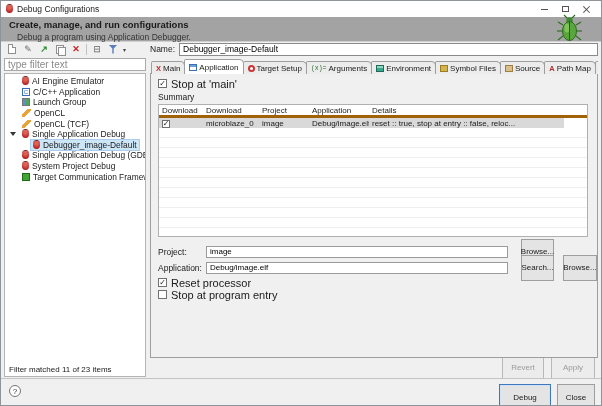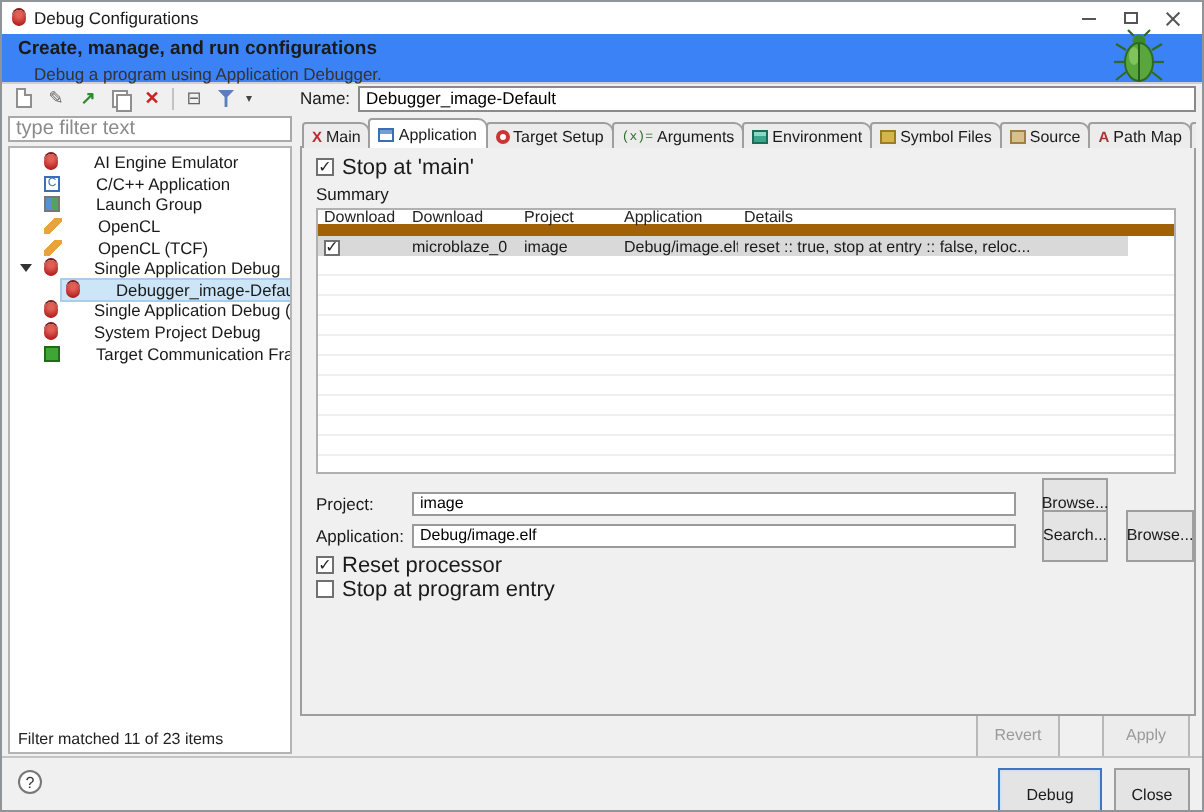--- a/index.html
+++ b/index.html
@@ -14,21 +14,21 @@
   .tb-controls { margin-left:auto; display:flex; gap:2px; }
   .wbtn { width:19px; height:13px; display:flex; align-items:center; justify-content:center; }
   .ic-min { width:7px; height:1px; background:#555; }
   .ic-max { width:7px; height:6px; border:1px solid #555; }
   .ic-close { position:relative; width:8px; height:8px; }
   .ic-close::before,.ic-close::after { content:""; position:absolute; left:3.5px; top:0;
        width:1.2px; height:9px; background:#555; }
   .ic-close::before { transform:rotate(45deg);} .ic-close::after { transform:rotate(-45deg);}
 
   
-  .banner { position:absolute; top:16px; left:0; right:0; height:25px; background:#3b82f6;
+  .banner { position:absolute; top:16px; left:0; right:0; height:25px; background:#a3a3a3;
             border-bottom:1px solid #cfcfcf; padding:2px 8px; }
   .banner-title { font-weight:bold; font-size:9.5px; }
   .banner-sub { font-size:8.5px; margin:2px 0 0 8px; color:#333; }
   .bug-large { position:absolute; right:18px; top:13px; z-index:6; }
 
   
   .i-bug { display:inline-block; width:7px; height:8px; border-radius:50% 50% 46% 46%;
            background:radial-gradient(circle at 50% 30%, #e06055 20%, #b32424 75%);
            box-shadow:0 -1px 0 #7d1a1a; flex:none; }
   .i-capp { display:inline-block; width:8px; height:8px; background:#fff; border:1px solid #3b6fb5;
@@ -69,21 +69,21 @@
   .lc-filter input::placeholder { color:#8a8a8a; }
 
   .lc-tree { flex:1; background:#fff; border:1px solid #b4b4b4; position:relative;
              padding-top:2px; overflow:hidden; }
   .trow { height:10.6px; display:flex; align-items:center; gap:3px; padding-left:15px;
           font-size:8.4px; white-space:nowrap; cursor:default; }
   .trow.has-twist { padding-left:5px; }
   .twist { width:0; height:0; border-left:3px solid transparent; border-right:3px solid transparent;
            border-top:4px solid #333; margin-right:1px; flex:none; }
   .trow.child { padding-left:26px; }
-  .trow .hl { display:flex; align-items:center; gap:18px; padding:0 2px; height:10px; }
+  .trow .hl { display:flex; align-items:center; gap:3px; padding:0 2px; height:10px; }
   .trow.sel .hl { background:#cde6f7; outline:1px solid #a9cdea; }
   .tree-status { position:absolute; left:4px; bottom:2px; font-size:8px; color:#222; }
 
   
   .rpanel { position:absolute; left:149px; top:0; right:3px; bottom:1px; display:flex; flex-direction:column; }
   .name-row { display:flex; align-items:center; height:14px; gap:4px; }
   .name-row label { font-size:8.5px; flex:none; }
   .name-row input { flex:1; height:13px; border:1px solid #8a8a8a; font-size:8.5px; padding:0 3px;
                     font-family:"Liberation Sans", sans-serif; }
 
@@ -109,21 +109,21 @@
              padding:4px 7px 0 7px; display:flex; flex-direction:column; position:relative; z-index:1; }
 
   .cb { display:inline-flex; width:9px; height:9px; border:1px solid #707070; background:#fff;
         align-items:center; justify-content:center; font-size:8px; line-height:8px; color:#222; flex:none; }
   .cb[data-checked="true"]::after { content:"\2713"; }
   .chk-row { display:flex; align-items:center; gap:4px; height:11px; font-size:11px; }
   .summary-label { font-size:8.5px; margin:3px 0 2px 0; }
 
   .stable { height:133px; background:#fff; border:1px solid #b0b0b0; margin-right:2px;
             display:flex; flex-direction:column; overflow:hidden; }
-  .sthead { display:flex; height:13px; align-items:center; border-bottom:6px solid #a16207;
+  .sthead { display:flex; height:13px; align-items:center; border-bottom:3px solid #a16207;
             font-size:8px; color:#222; flex:none; }
   .sthead > div, .strow > div { padding-left:3px; overflow:hidden; white-space:nowrap; }
   .c0 { width:44px; } .c1 { width:56px; } .c2 { width:50px; } .c3 { width:60px; }
   .c4h { flex:1; } .c4r { width:195px; }
   .strow { display:flex; height:10px; align-items:center; background:#d9d9d9; font-size:8px;
            width:405px; flex:none; }
   .strow .cb { width:8px; height:8px; }
   .stfill { flex:1; background:repeating-linear-gradient(to bottom,#fff 0 9px,#efefef 9px 10px); }
 
   .form-area { margin-top:8px; font-size:8.5px; }
@@ -135,21 +135,21 @@
          display:inline-flex; align-items:center; justify-content:center;
          font-family:"Liberation Sans", sans-serif; color:#1a1a1a; padding:12px 2px; }
   .btn-browse1 { width:33px; margin-left:13px; }
   .btn-search  { width:33px; margin-left:13px; }
   .btn-browse2 { width:34px; margin-left:9px; }
   .adv-row { display:flex; align-items:center; height:14px; margin-top:3px; }
   .adv-label { width:52px; flex:none; }
   .btn-edit { width:36px; }
 
   .revert-row { height:19px; display:flex; justify-content:flex-end; align-items:center;
-                gap:21px; padding-right:3px; }
+                gap:7px; padding-right:3px; }
   .btn.disabled { background:#ececec; color:#9a9a9a; border-color:#b8b8b8; }
   .btn-revert { width:42px; } .btn-apply { width:44px; }
 
   
   .footer { position:absolute; bottom:0; left:0; right:0; height:27px; background:#f0f0f0;
             border-top:1px solid #c4c4c4; }
   .help-btn { position:absolute; left:8px; top:6px; width:12px; height:12px; border:1px solid #777;
               border-radius:50%; display:flex; align-items:center; justify-content:center;
               font-size:8px; color:#333; background:#fdfdfd; }
   .footer-btns { position:absolute; right:6px; top:5px; display:flex; gap:6px; }

